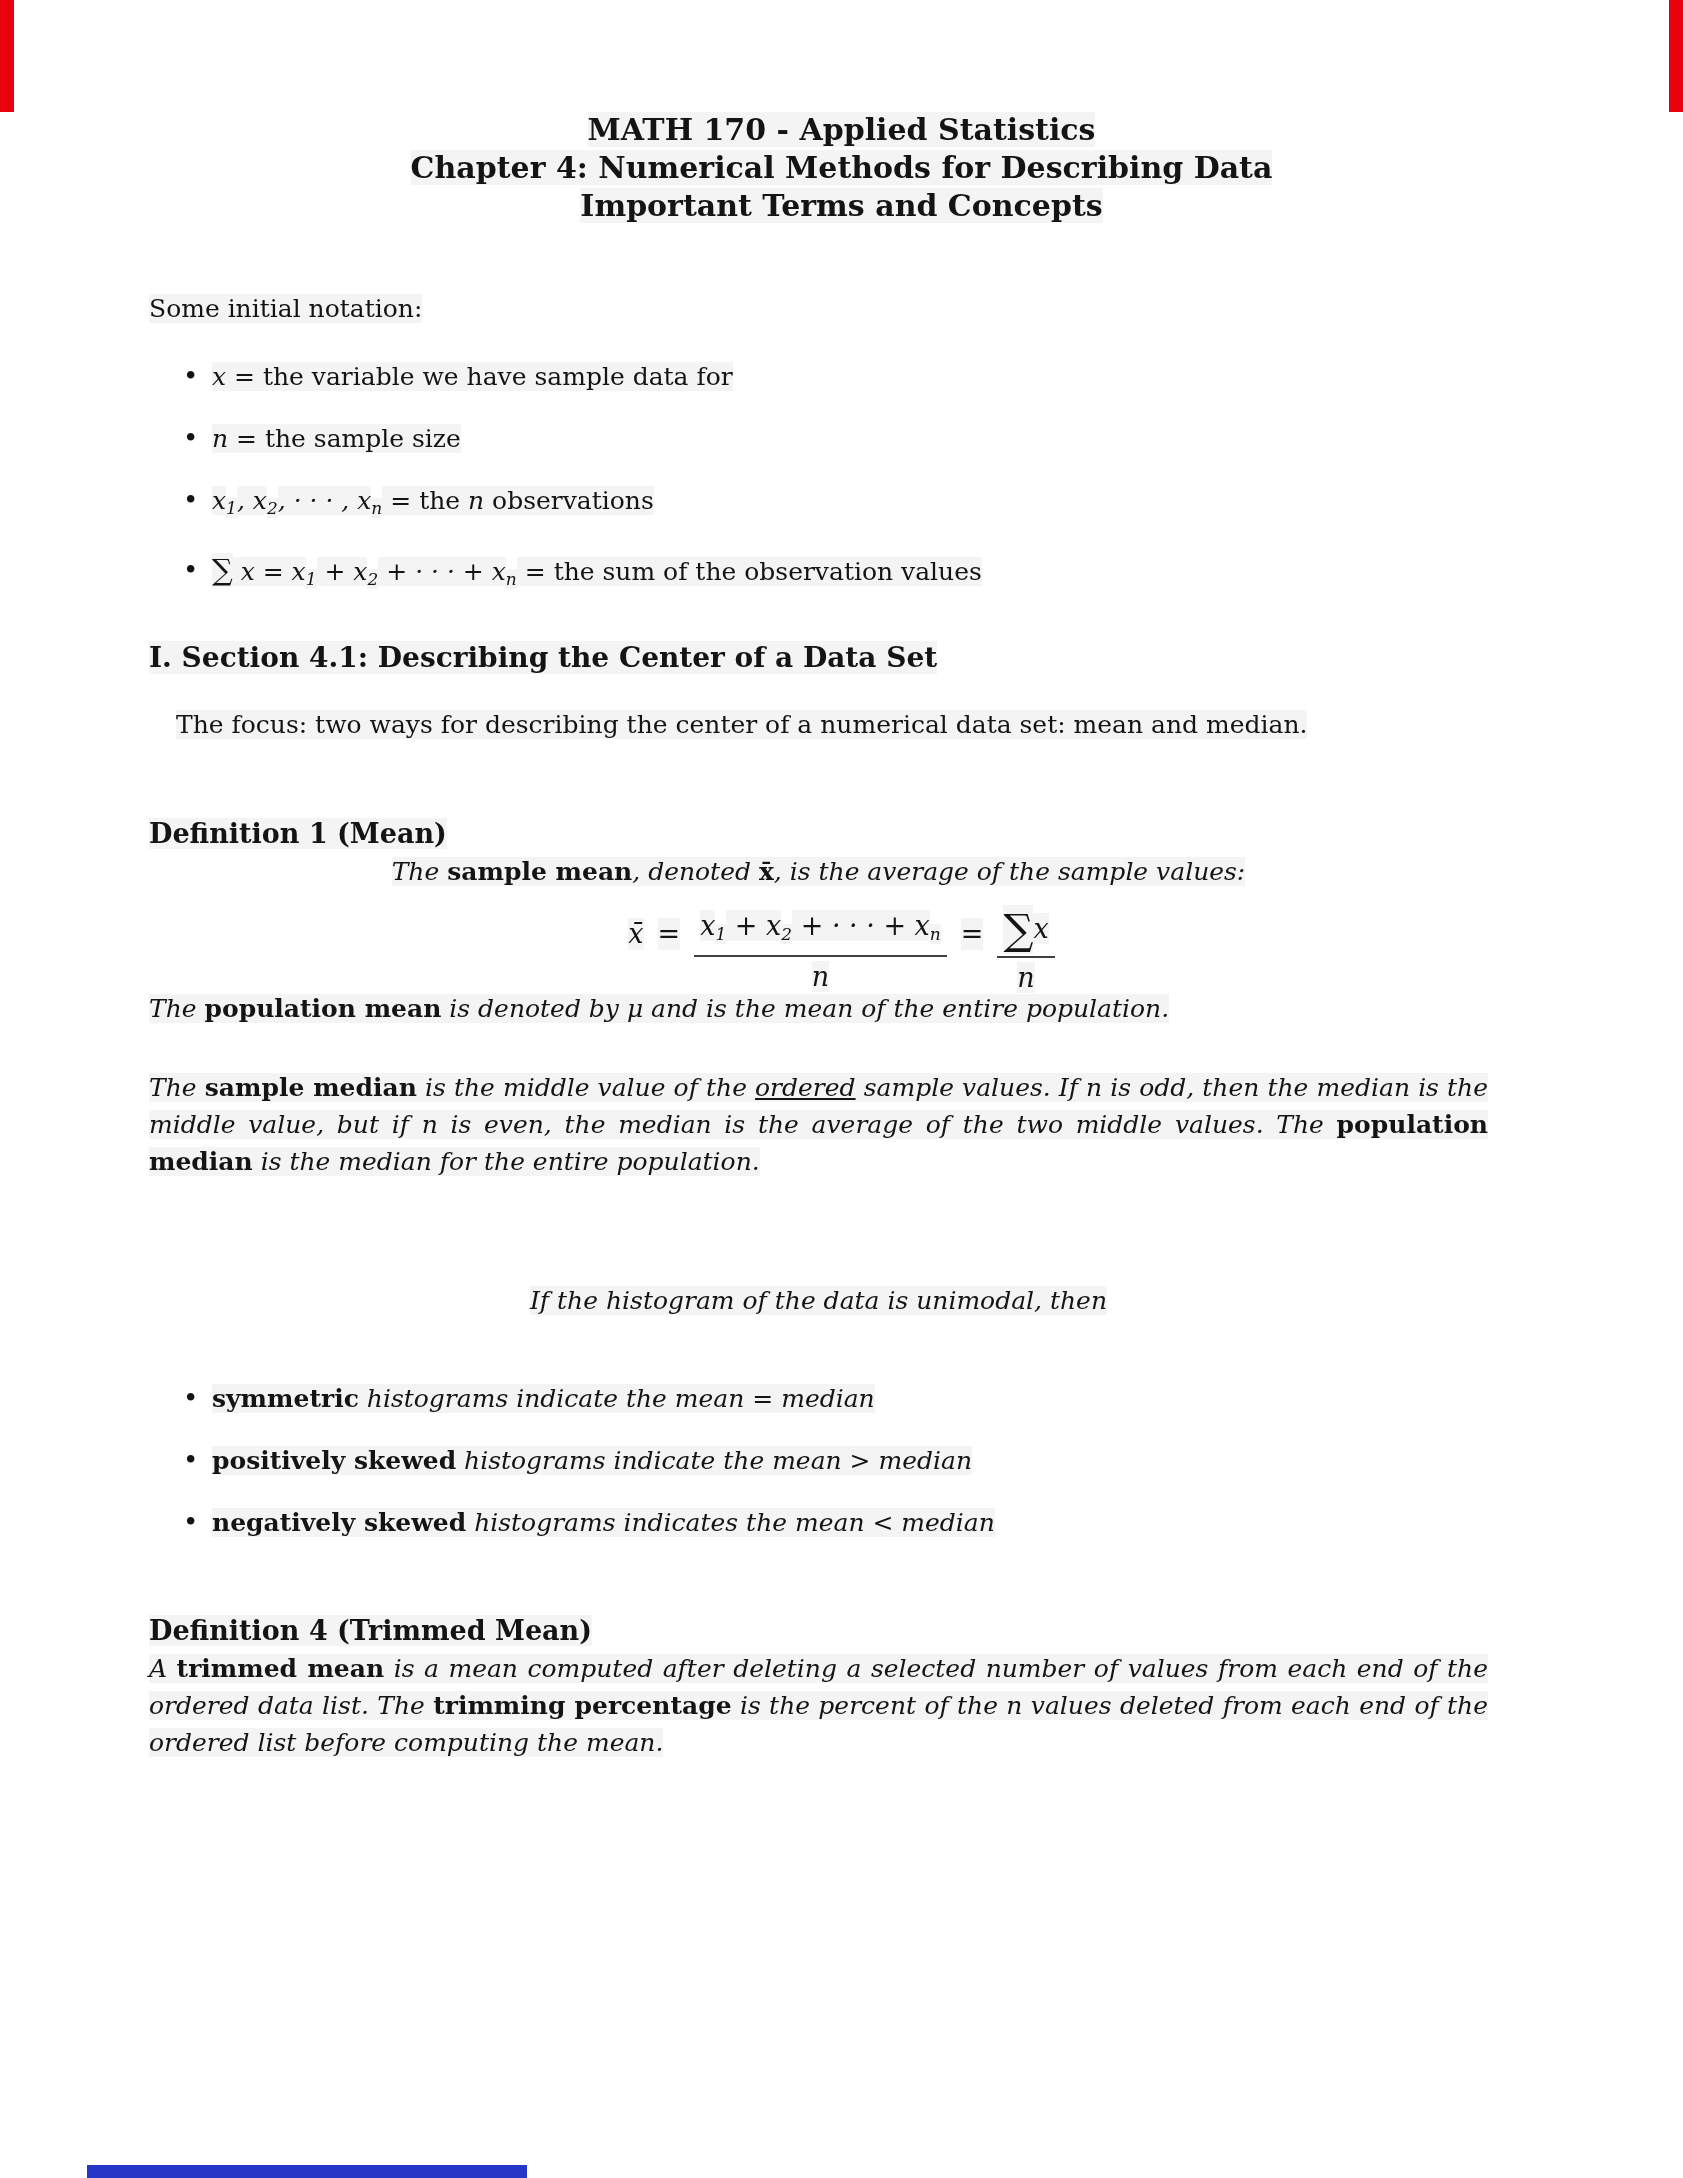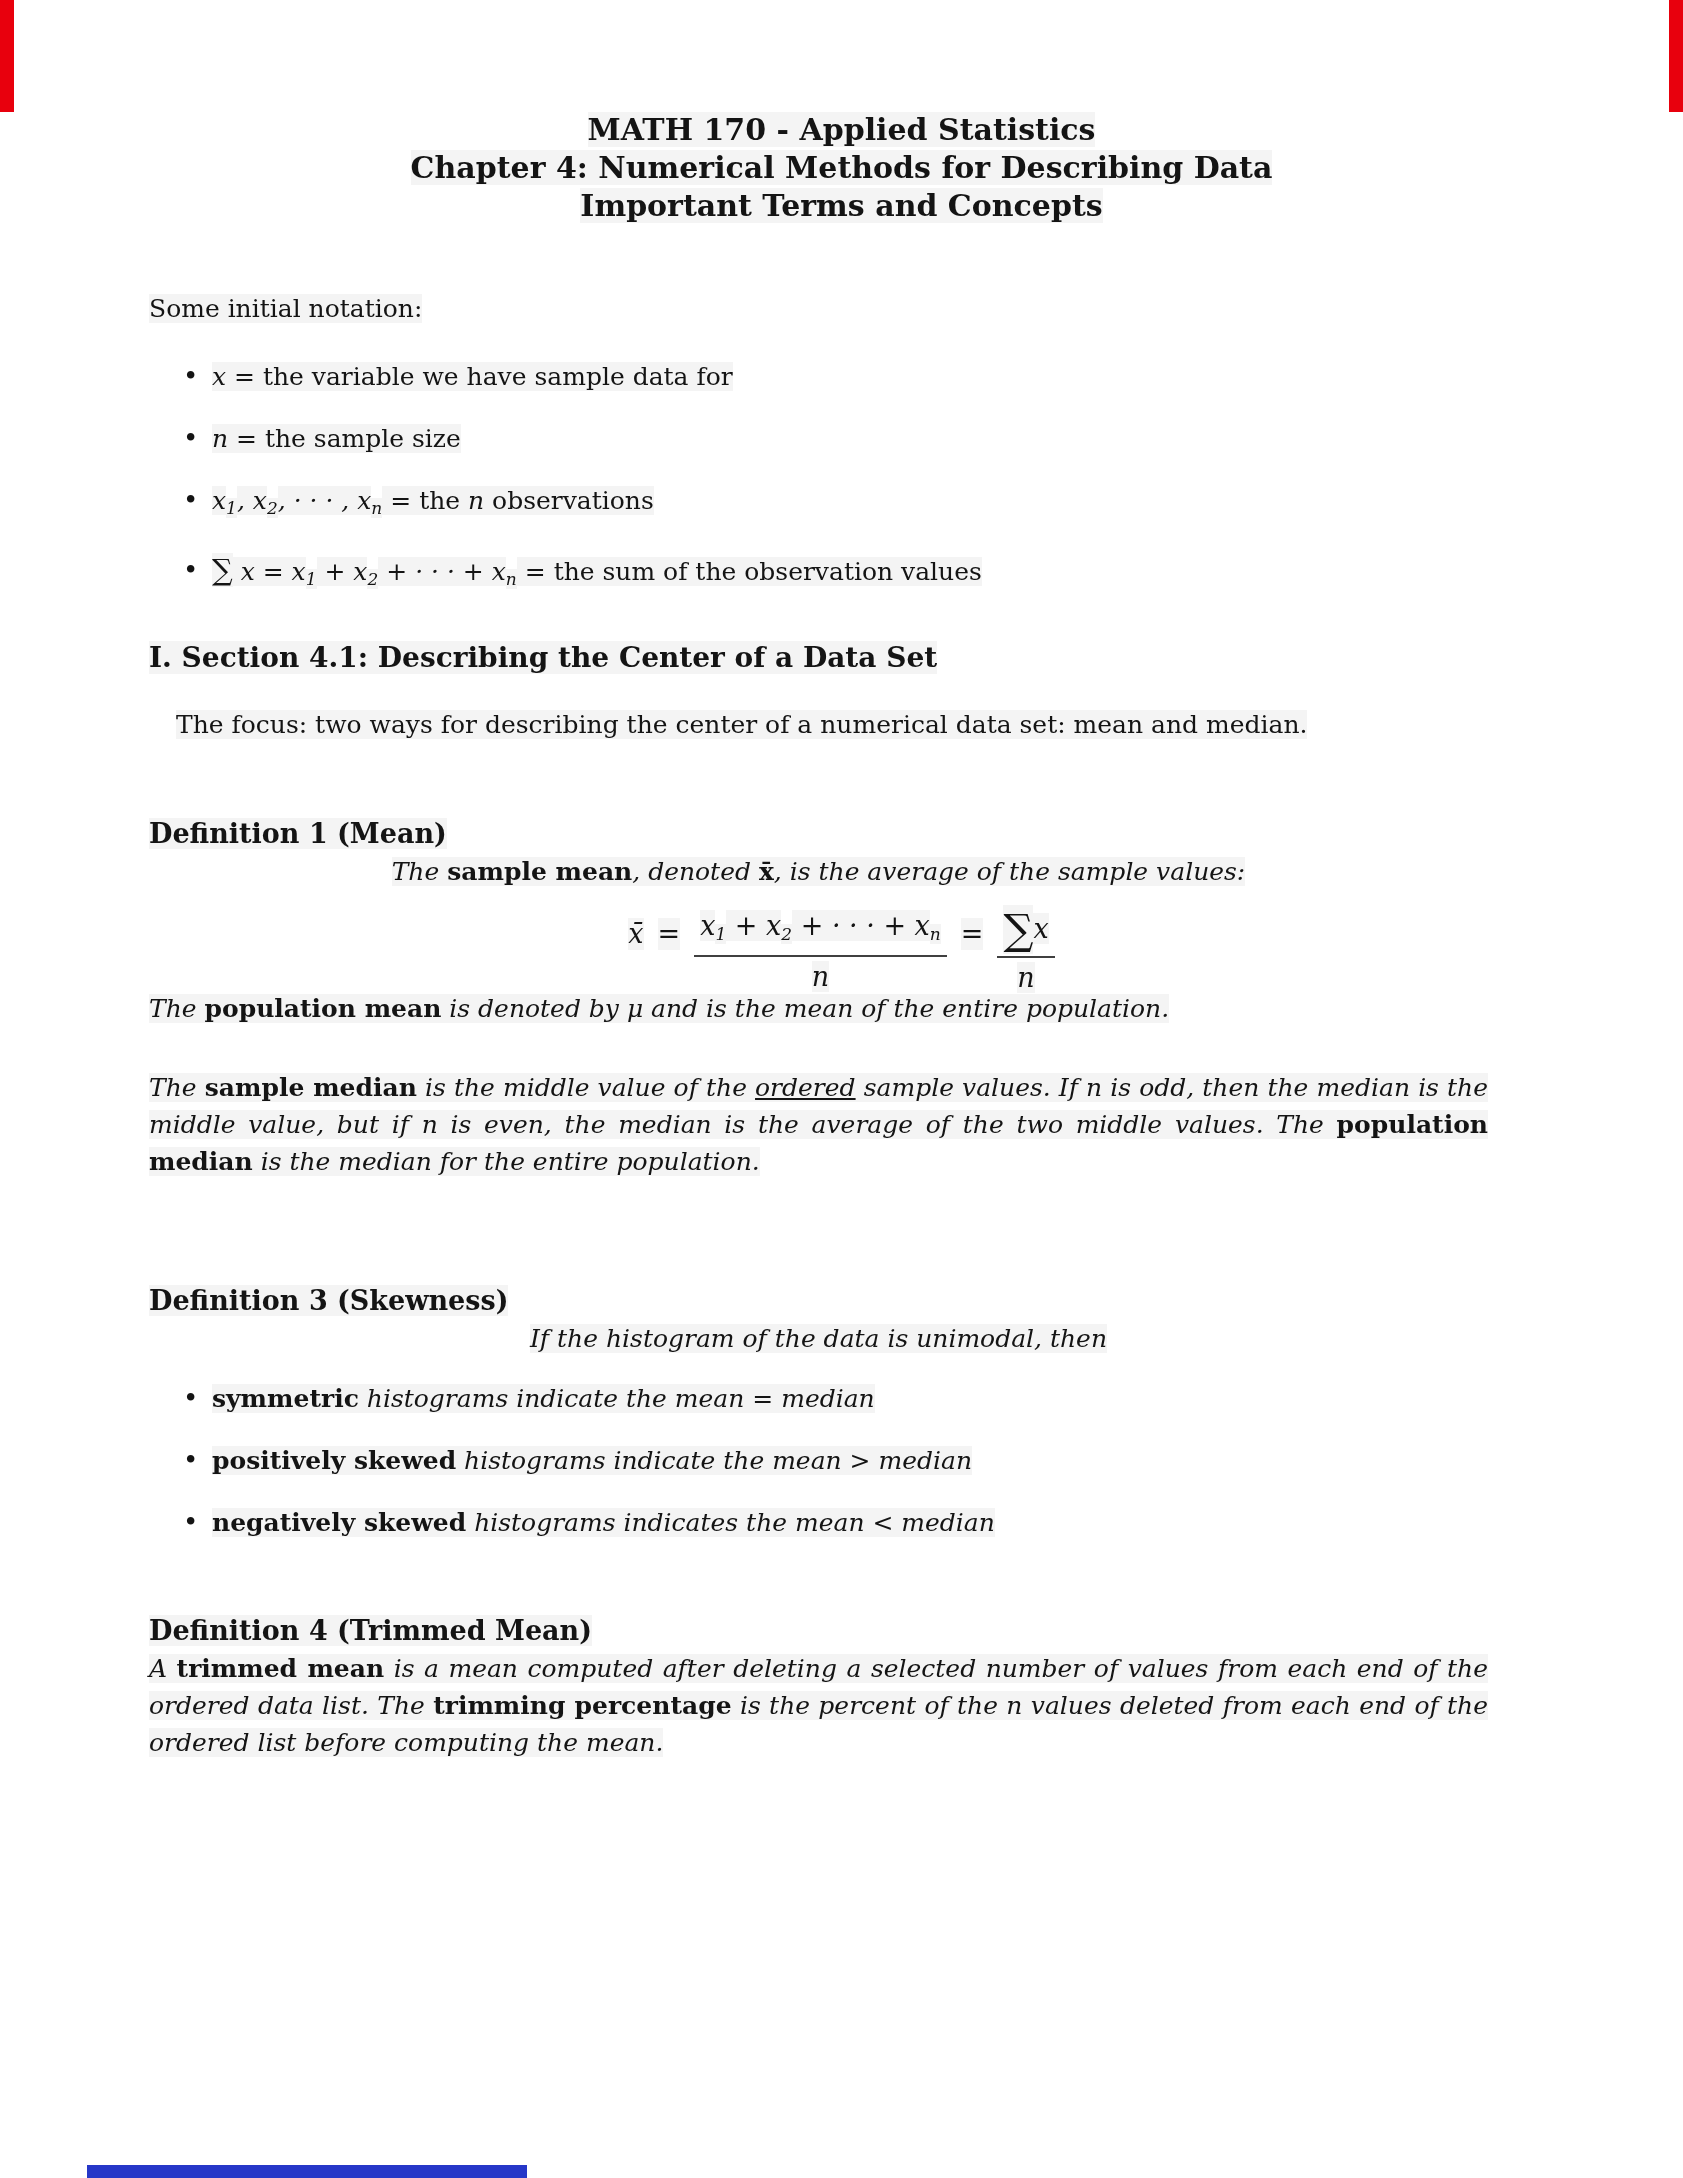--- a/index.html
+++ b/index.html
@@ -164,21 +164,20 @@
     <span class="it" data-bind="definitions.0.after.0">The </span><span class="b" data-bind="definitions.0.after.1">population mean</span><span class="it" data-bind="definitions.0.after.2"> is denoted by μ and is the mean of the entire population.</span>
   </div>
 
   <div class="abs defblock d2">
     <div class="def-body">
       <span class="it" data-bind="definitions.1.body.0">The </span><span class="b" data-bind="definitions.1.body.1">sample median</span><span class="it" data-bind="definitions.1.body.2"> is the middle value of the </span><span class="it u" data-bind="definitions.1.body.3">ordered</span><span class="it" data-bind="definitions.1.body.4"> sample values. If </span><span class="mi" data-bind="definitions.1.body.5">n</span><span class="it" data-bind="definitions.1.body.6"> is odd, then the median is the middle value, but if </span><span class="mi" data-bind="definitions.1.body.7">n</span><span class="it" data-bind="definitions.1.body.8"> is even, the median is the average of the two middle values. The </span><span class="b" data-bind="definitions.1.body.9">population median</span><span class="it" data-bind="definitions.1.body.10"> is the median for the entire population.</span>
     </div>
   </div>
 
   <div class="abs defblock d3">
-    <div class="def-heading"><span data-bind="definitions.2.heading">Definition 3 (Skewness)</span></div>
     <div class="def-body noj">
       <span class="it" data-bind="definitions.2.intro">If the histogram of the data is unimodal, then</span>
     </div>
   </div>
 
   <ul class="blist skewlist">
     <li>
       <span class="b" data-bind="definitions.2.bullets.0.term">symmetric</span><span class="it" data-bind="definitions.2.bullets.0.rest"> histograms indicate the mean = median</span>
     </li>
     <li>

